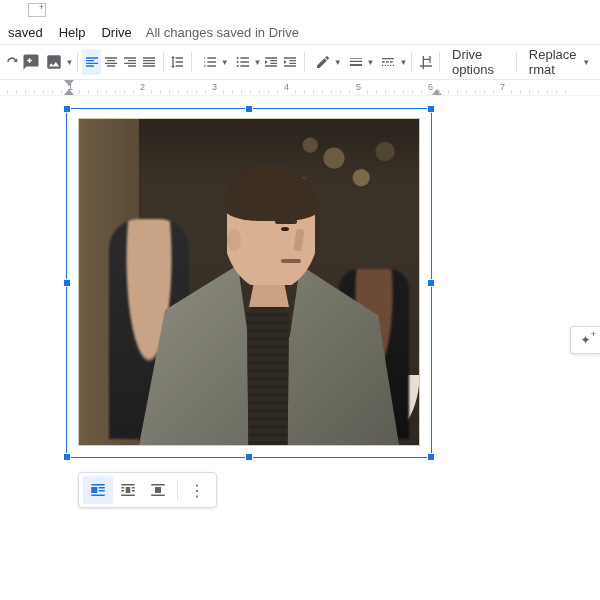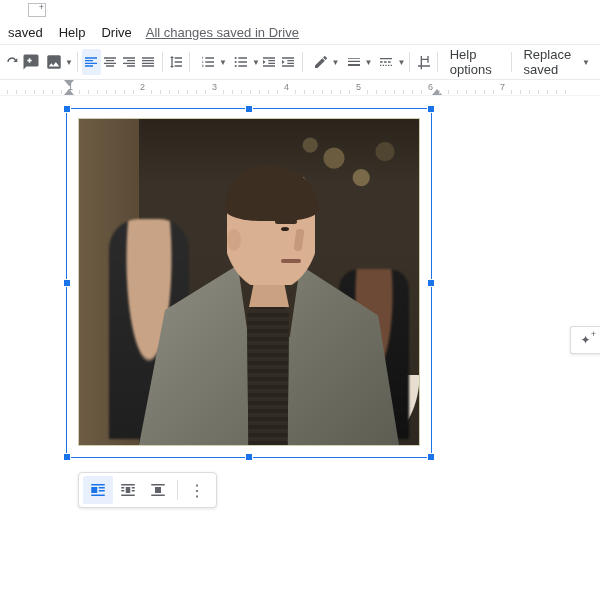--- a/index.html
+++ b/index.html
@@ -44,21 +44,20 @@
     padding-left: 0;
     color: #202124;
     font-size: 13px;
   }
   .menubar .item {
     padding: 4px 8px;
     cursor: pointer;
   }
   .menubar .save-status {
     color: #5f6368;
-    text-decoration: underline;
     margin-left: 6px;
     font-size: 13px;
   }
 
   
   .toolbar {
     height: 36px;
     display: flex;
     align-items: center;
     border-top: 1px solid #e8eaed;
@@ -429,26 +428,26 @@
   <div class="tb-sep"></div>
 
   <div class="tb-btn">
     <svg width="16" height="16" viewBox="0 0 24 24">
         <path fill="#5f6368" d="M7 3h2v14h12v2H9v4H7v-4H3v-2h4zM17 3h2v10h-2zM9 7h8v2H9z"></path>
       </svg>
   </div>
 
   <div class="tb-sep"></div>
 
-  <div class="tb-text">Help options</div>
+  <div class="tb-text">Drive options</div>
 
   <div class="tb-sep"></div>
 
   <div class="tb-text">
-    <span>Replace saved</span>
+    <span>Replace rmat</span>
     <span class="caret">▼</span>
   </div>
 </div>
 
 <div class="ruler">
   <span class="indent-down" style="left:64px"></span>
   <span class="indent-up" style="left:64px"></span>
   <span class="indent-up" style="left:432px"></span>
 <div class="minor" style="left: 7px;"></div>
     <div class="minor" style="left: 16px;"></div>

